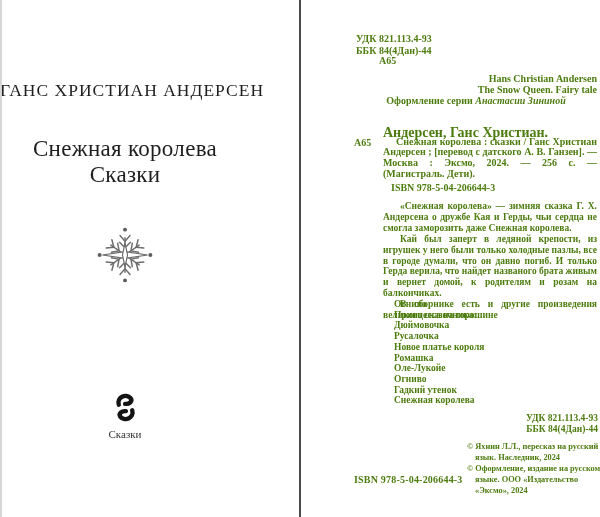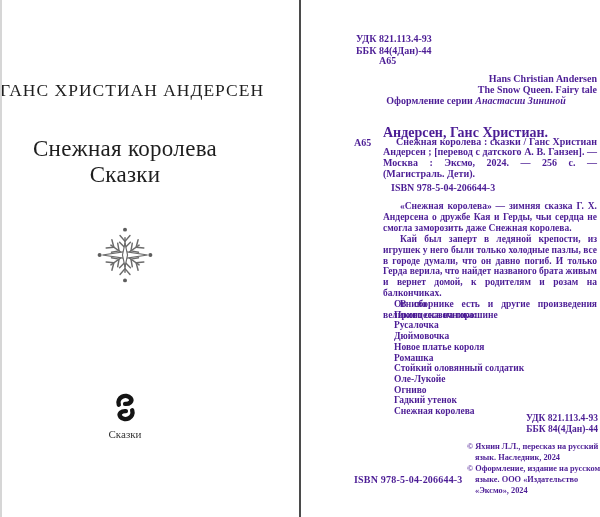--- a/index.html
+++ b/index.html
@@ -26,21 +26,21 @@
   .pl-title-block{
     position:absolute;top:136px;left:0;width:100%;
     text-align:center;font-size:23px;line-height:25.5px;
     letter-spacing:0.3px;color:#1e1e1e;
   }
   .pl-snowflake{position:absolute;top:226px;left:0;width:100%;display:flex;justify-content:center;}
   .pl-logo{position:absolute;top:392px;left:0;width:100%;display:flex;justify-content:center;}
   .pl-city{position:absolute;top:428px;left:0;width:100%;text-align:center;font-size:11px;color:#333;}
 
   
-  .page-right{position:absolute;left:302px;top:0;width:298px;height:517px;font-weight:bold;color:#4c1d95;}
+  .page-right{position:absolute;left:302px;top:0;width:298px;height:517px;font-weight:bold;color:#4d7c0f;}
   .rp-udk-top{position:absolute;left:54px;top:33px;font-size:10px;line-height:11.5px;}
   .rp-a65-top{position:absolute;left:77px;top:55px;font-size:10px;}
   .rp-original{position:absolute;left:53px;top:74px;width:242px;text-align:right;font-size:10px;line-height:10.7px;}
   .rp-series{position:absolute;left:53px;top:95px;width:242px;text-align:center;font-size:10px;}
   .rp-series .designer{font-style:italic;}
   .rp-cat-author{position:absolute;left:81px;top:125px;font-size:14px;}
   .rp-cat-index{position:absolute;left:52px;top:136.5px;font-size:10px;}
   .rp-cat-record{
     position:absolute;left:81px;top:136.5px;width:214px;
     font-size:10px;line-height:10.8px;text-align:justify;text-indent:13px;
@@ -156,25 +156,24 @@
     <div class="rp-annotation">
       <p>«Снежная королева» — зимняя сказка Г. Х. Андерсена о дружбе Кая и Герды, чьи сердца не смогла заморозить даже Снежная королева.</p>
       <p>Кай был заперт в ледяной крепости, из игрушек у него были только холодные пазлы, все в городе думали, что он давно погиб. И только Герда верила, что найдет названого брата живым и вернет домой, к родителям и розам на балкончиках.</p>
       <p>В сборнике есть и другие произведения великого сказочника:</p>
     </div>
 
     <div class="rp-stories">
 
     <div>Огниво</div>
         <div>Принцесса на горошине</div>
+        <div>Дюймовочка</div>
         <div>Русалочка</div>
-        <div>Дюймовочка</div>
         <div>Новое платье короля</div>
         <div>Ромашка</div>
-        <div>Стойкий оловянный солдатик</div>
         <div>Оле-Лукойе</div>
         <div>Огниво</div>
         <div>Гадкий утенок</div>
         <div>Снежная королева</div>
       </div>
 
     <div class="rp-udk-bottom">
       <div>УДК 821.113.4-93</div>
       <div>ББК 84(4Дан)-44</div>
     </div>

